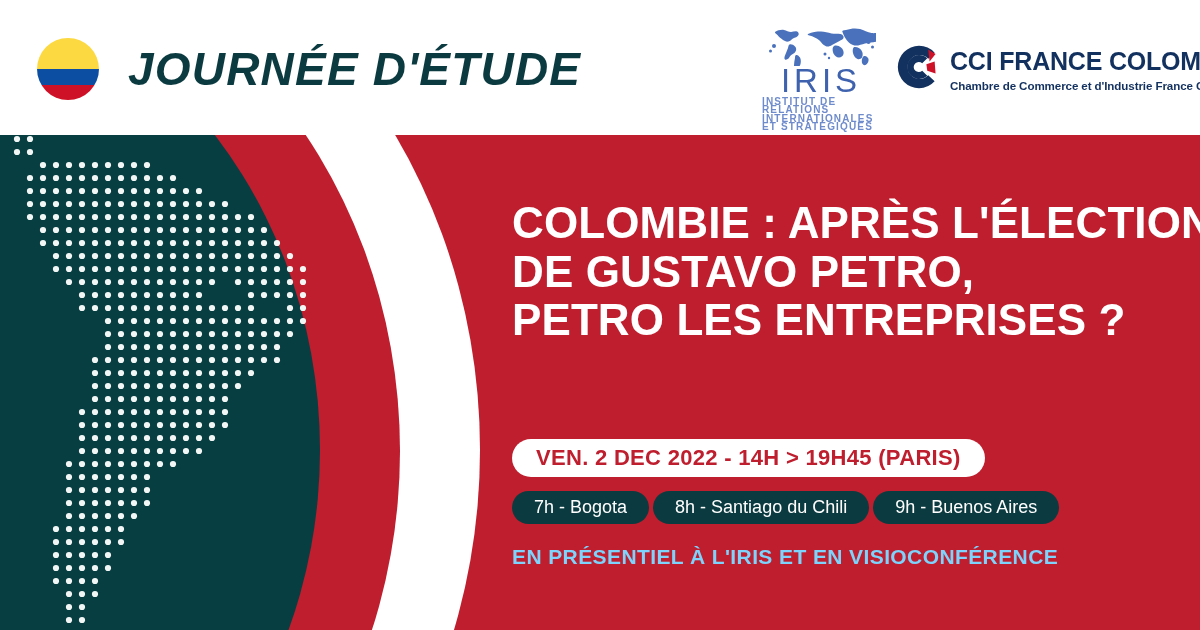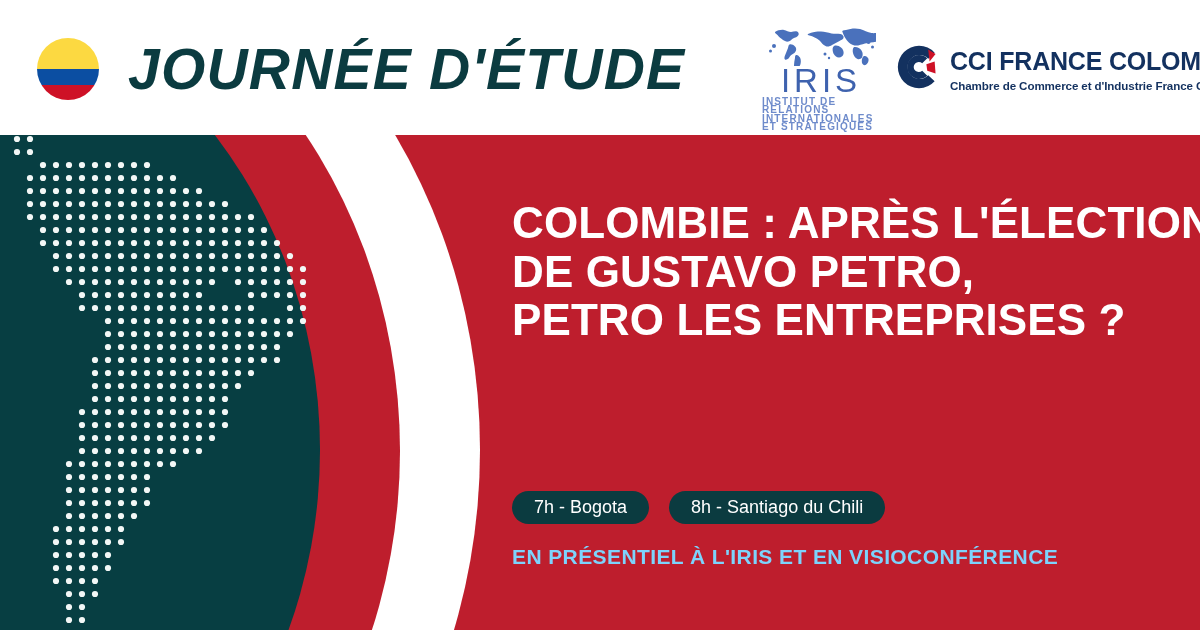--- a/index.html
+++ b/index.html
@@ -22,21 +22,21 @@
     position:absolute;left:37px;top:38px;width:62px;height:62px;
     border-radius:50%;overflow:hidden;
   }
   .flag i{position:absolute;left:0;width:100%;display:block;}
   .flag .fy{top:0;height:50%;background:#FCD941;}
   .flag .fb{top:50%;height:25%;background:#0B4EA2;}
   .flag .fr{top:75%;height:25%;background:#CE1126;}
 
   .header-title{
     position:absolute;left:128px;top:39px;
-    font-size:57px;line-height:60px;font-weight:bold;font-style:italic;
+    font-size:46px;line-height:60px;font-weight:bold;font-style:italic;
     letter-spacing:1.2px;color:#0B3B40;white-space:nowrap;
   }
 
   
   .iris-logo{position:absolute;left:762px;top:24px;width:118px;height:92px;text-decoration:underline;}
   .iris-map{position:absolute;left:4px;top:0;width:110px;height:42px;}
   .iris-word{
     position:absolute;left:0;top:40px;width:118px;text-align:center;
     font-size:33px;line-height:33px;font-weight:300;letter-spacing:4px;
     color:#3E62AE;
@@ -97,21 +97,21 @@
 
   .date-pill{
     position:absolute;left:0;top:304px;
     background:#ffffff;color:#BE1E2D;
     border-radius:20px;height:38px;
     padding:0 24px;display:inline-flex;align-items:center;
     font-size:22px;font-weight:bold;letter-spacing:0.3px;white-space:nowrap;
   }
 
   .city-row{
-    position:absolute;left:0;top:356px;display:flex;gap:20px;
+    position:absolute;left:0;top:356px;display:flex;gap:4px;
   }
   .city-pill{
     background:#0B3B40;color:#ffffff;border-radius:17px;height:33px;
     padding:0 22px;display:inline-flex;align-items:center;
     font-size:18px;font-weight:normal;white-space:nowrap;
   }
 
   .footnote{
     position:absolute;left:0;top:410px;
     color:#7dd3fc;font-size:21px;font-weight:bold;letter-spacing:0.4px;
@@ -591,22 +591,24 @@
       </svg>
 
     <div class="content">
 
       <div class="headline">
         <span class="ln">COLOMBIE : APRÈS L'ÉLECTION</span>
         <span class="ln">DE GUSTAVO PETRO,</span>
         <span class="ln">PETRO LES ENTREPRISES ?</span>
       </div>
 
+      <div class="date-pill">VEN. 2 DEC 2022 - 14H &gt; 19H45 (PARIS)</div>
 
       <div class="city-row">
         <span class="city-pill">7h - Bogota</span>
         <span class="city-pill">8h - Santiago du Chili</span>
+        <span class="city-pill">9h - Buenos Aires</span>
       </div>
 
       <div class="footnote">EN PRÉSENTIEL À L'IRIS ET EN VISIOCONFÉRENCE</div>
     </div>
   </div>
 </div>
 
 </body></html>

